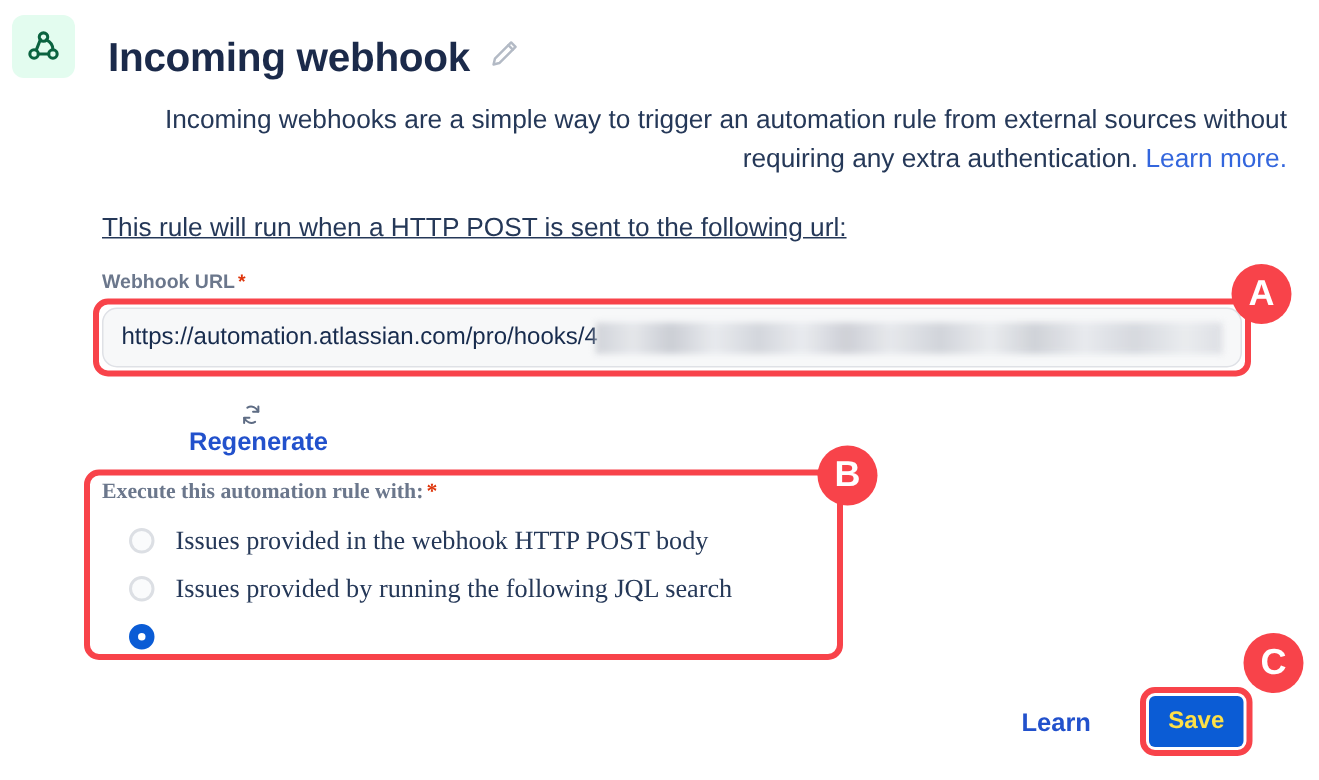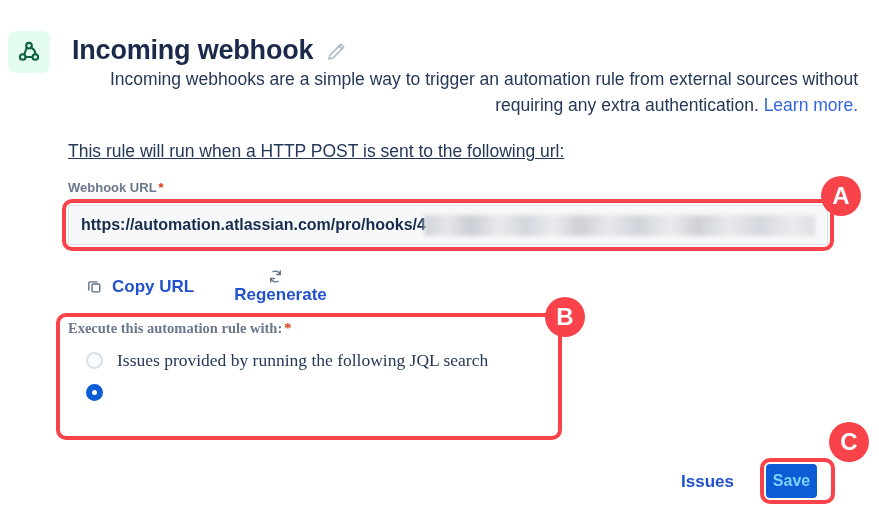--- a/index.html
+++ b/index.html
@@ -15,22 +15,21 @@
     color: #172B4D;
     overflow: hidden;
   }
 
   
   #header {
     position: absolute;
     left: 8px;
     top: 10px;
     display: flex;
-    align-items: flex-start;
-    margin-top: 21px;
+    align-items: flex-end;
   }
   #webhook-icon-box {
     width: 42px;
     height: 42px;
     border-radius: 8px;
     background: #E3FCEF;
     display: flex;
     align-items: center;
     justify-content: center;
     flex: 0 0 auto;
@@ -84,26 +83,25 @@
   
   #url-field {
     position: absolute;
     left: 68px;
     top: 205px;
     width: 760px;
     height: 40px;
     box-sizing: border-box;
     background: #F7F8F9;
     border: 1px solid #DFE1E6;
-    border-radius: 0;
+    border-radius: 10px;
     display: flex;
     align-items: center;
     padding: 0 12px;
     overflow: hidden;
-    font-weight: bold;
   }
   #url-text {
     font-size: 16px;
     color: #172B4D;
     white-space: nowrap;
   }
   #url-redacted {
     flex: 1;
     height: 21px;
     margin-left: -2px;
@@ -193,26 +191,26 @@
     top: 472px;
     font-size: 17px;
     font-weight: bold;
     color: #2251CC;
     cursor: pointer;
   }
   #save-button {
     position: absolute;
     left: 766px;
     top: 464px;
-    width: 51px;
+    width: 63px;
     height: 34px;
     background: #0B5CD5;
     border: none;
     border-radius: 4px;
-    color: #7dd3fc;
+    color: #fde047;
     font-family: "Liberation Sans", sans-serif;
     font-size: 16px;
     font-weight: bold;
     cursor: pointer;
     padding: 0;
   }
 
   
   .anno-box {
     position: absolute;
@@ -276,60 +274,55 @@
 <div id="url-label">
   <span>Webhook URL</span><span class="req">*</span>
 </div>
 
 <div id="url-field">
   <span id="url-text">https://automation.atlassian.com/pro/hooks/4</span>
   <span id="url-redacted"></span>
 </div>
 
 <div id="action-row">
-  <div class="action-btn" id="copy-url-btn">
-    <span class="ic">
-      <svg width="17" height="17" viewBox="0 0 24 24" fill="none" stroke="#5E6C84" stroke-width="1.9" stroke-linecap="round" stroke-linejoin="round">
-        <rect x="8.5" y="8.5" width="11" height="11" rx="1.5"></rect>
-        <path d="M15.5 5.5 H5.5 A1.5 1.5 0 0 0 4 7 V17"></path>
-      </svg>
-    </span>
-    <span>Copy URL</span>
-  </div>
 
   <div class="action-btn" id="regenerate-btn">
     <span class="ic">
       <svg width="17" height="17" viewBox="0 0 24 24" fill="none" stroke="#5E6C84" stroke-width="1.9" stroke-linecap="round" stroke-linejoin="round">
         <path d="M18.5 9 A7 7 0 0 0 8.4 5.3"></path>
         <polyline points="18.7,4.2 18.7,9.2 13.7,9.2"></polyline>
         <path d="M5.5 15 A7 7 0 0 0 15.6 18.7"></path>
         <polyline points="5.3,19.8 5.3,14.8 10.3,14.8"></polyline>
       </svg>
     </span>
     <span>Regenerate</span>
   </div>
 </div>
 
 <div id="radio-group">
   <div id="radio-group-label">
     <span>Execute this automation rule with:</span><span class="req">*</span>
   </div>
 
+  <div class="radio-row">
+    <span class="radio-mark"></span>
+    <span class="radio-label">Issues provided in the webhook HTTP POST body</span>
+  </div>
 
   <div class="radio-row">
     <span class="radio-mark"></span>
     <span class="radio-label">Issues provided by running the following JQL search</span>
   </div>
 
   <div class="radio-row">
     <span class="radio-mark selected"></span>
   </div>
 </div>
 
-<div id="cancel-button">Issues</div>
+<div id="cancel-button">Learn</div>
 <button id="save-button">Save</button>
 
 <div class="anno-box" id="anno-box-a"></div>
 <div class="anno-box" id="anno-box-b"></div>
 <div class="anno-box" id="anno-box-c"></div>
 
 <div class="anno-badge" id="anno-badge-a">A</div>
 <div class="anno-badge" id="anno-badge-b">B</div>
 <div class="anno-badge" id="anno-badge-c">C</div>
 

